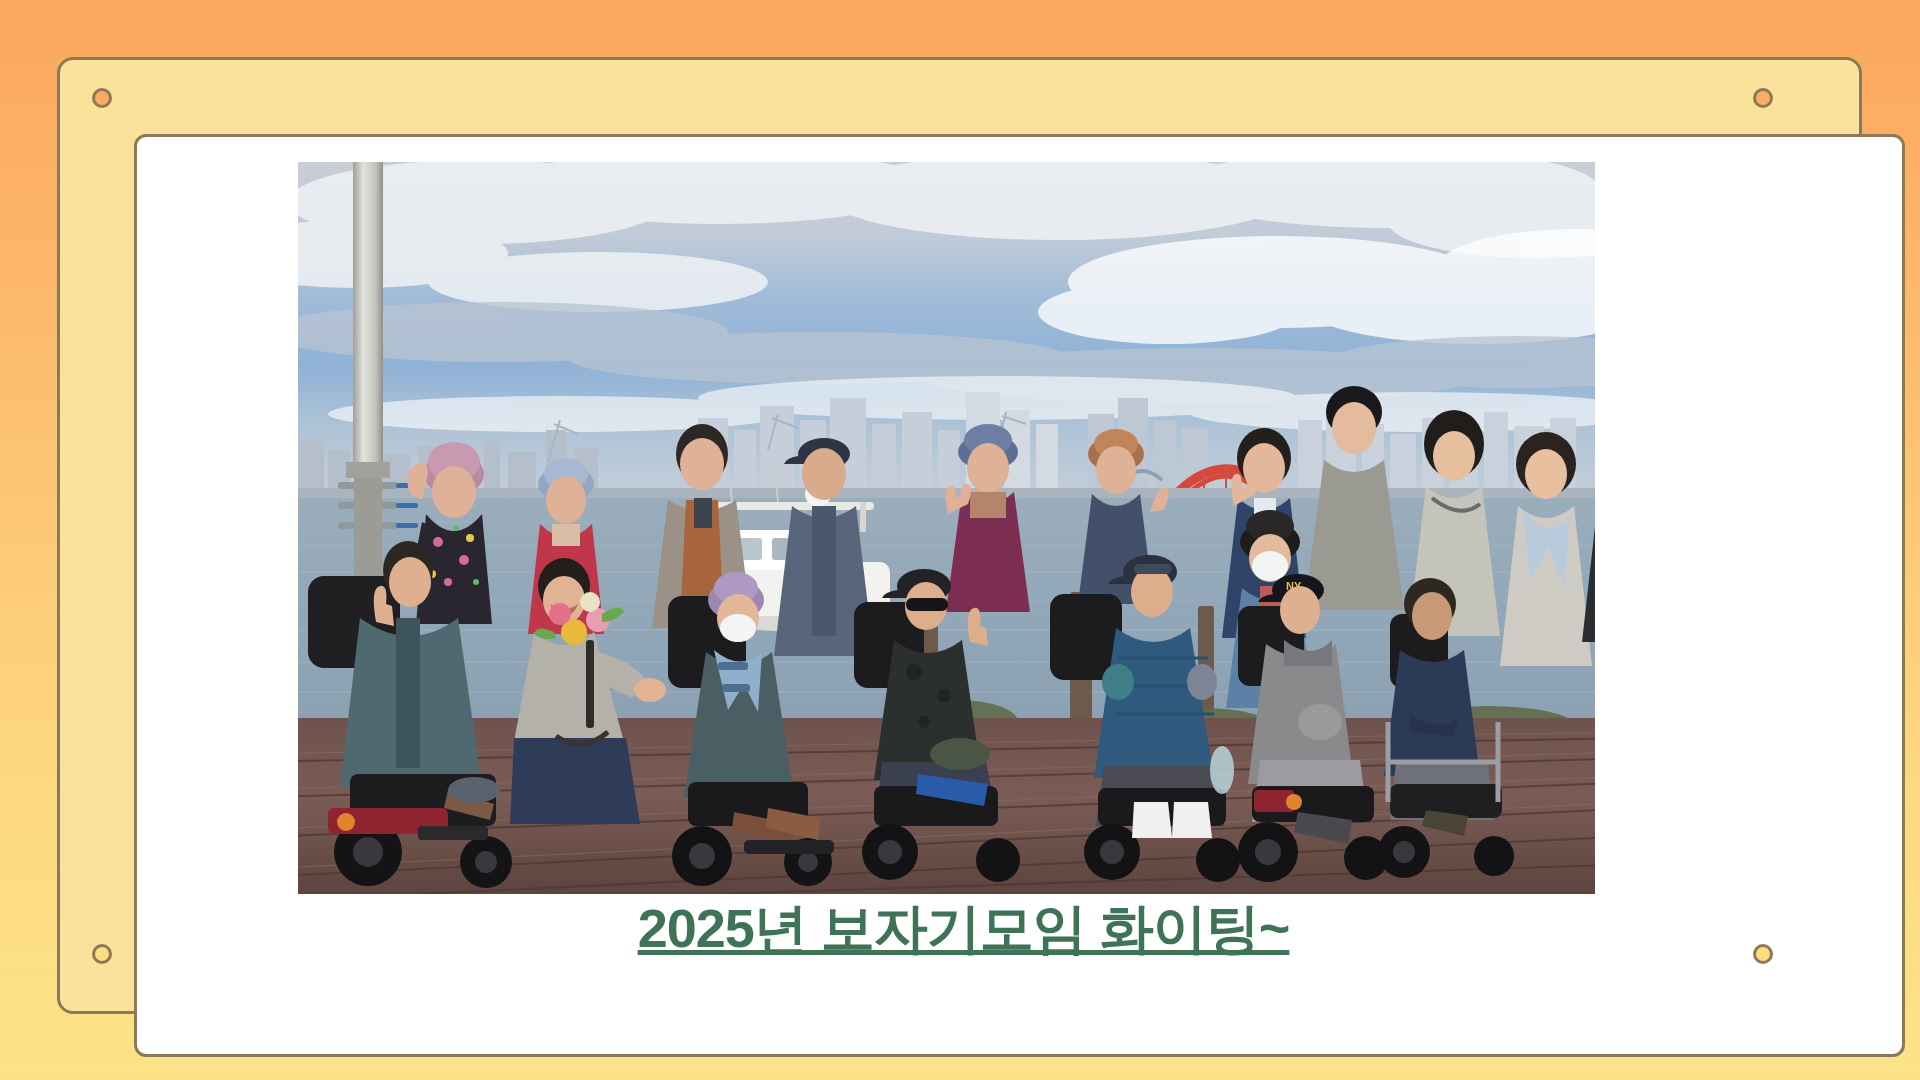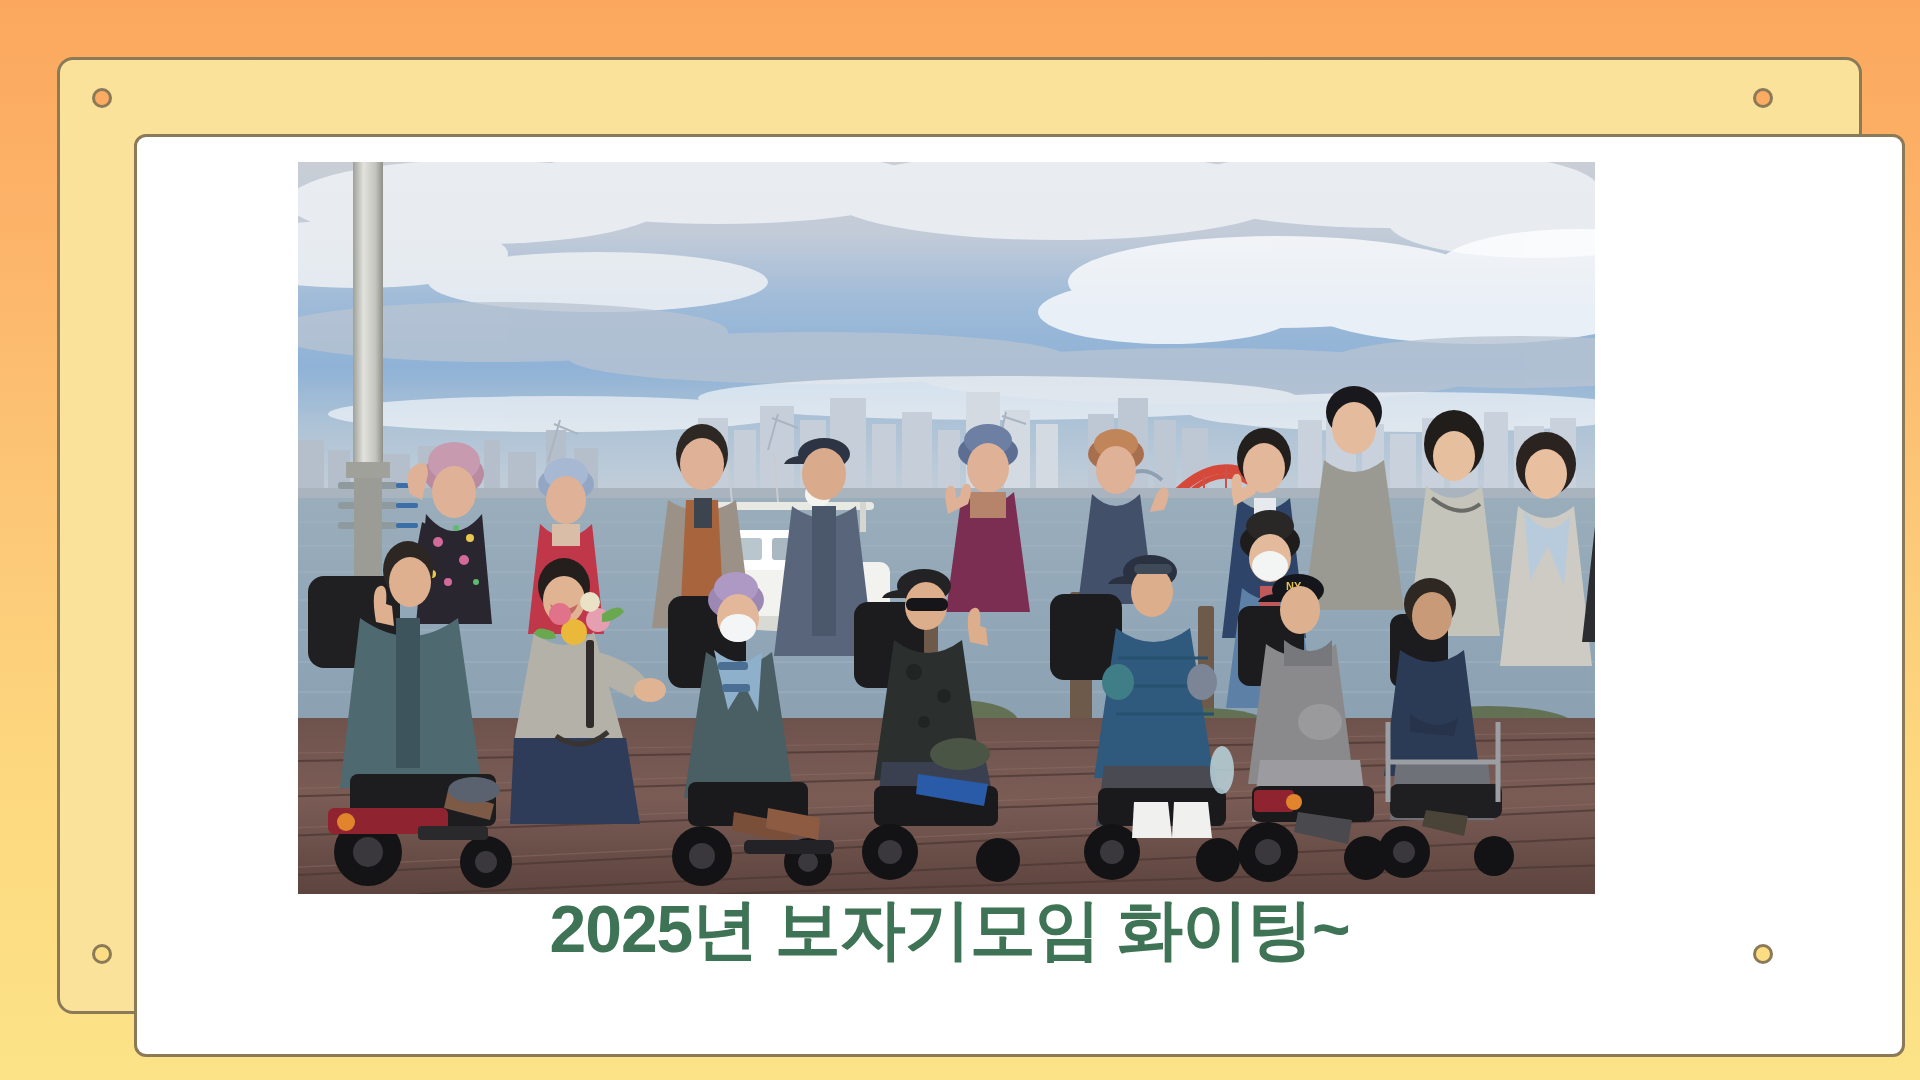--- a/index.html
+++ b/index.html
@@ -38,26 +38,27 @@
 
   
   #photo{
     position:absolute;left:298px;top:130px;width:1297px;height:732px;
     overflow:hidden;background:#9fb4c9;margin-top:32px;
   }
   #photo svg{display:block;width:100%;height:100%;}
 
   
   #caption{
-    position:absolute;left:64px;top:862px;width:1771px;height:135px;
+    position:absolute;left:78px;top:862px;width:1771px;height:135px;
     display:flex;align-items:center;justify-content:center;
     color:#3e7356;
-    font-size:66px;font-weight:bold;letter-spacing:-1px;
+    font-size:54px;font-weight:bold;letter-spacing:-1px;
     white-space:nowrap;
     font-family:"Liberation Sans","DejaVu Sans",sans-serif;
+    text-decoration:underline;
   }
 </style>
 </head>
 <body>
 
 <div id="stage">
 
   <div id="frame">
     <div id="frame-inner"></div>
   </div>

